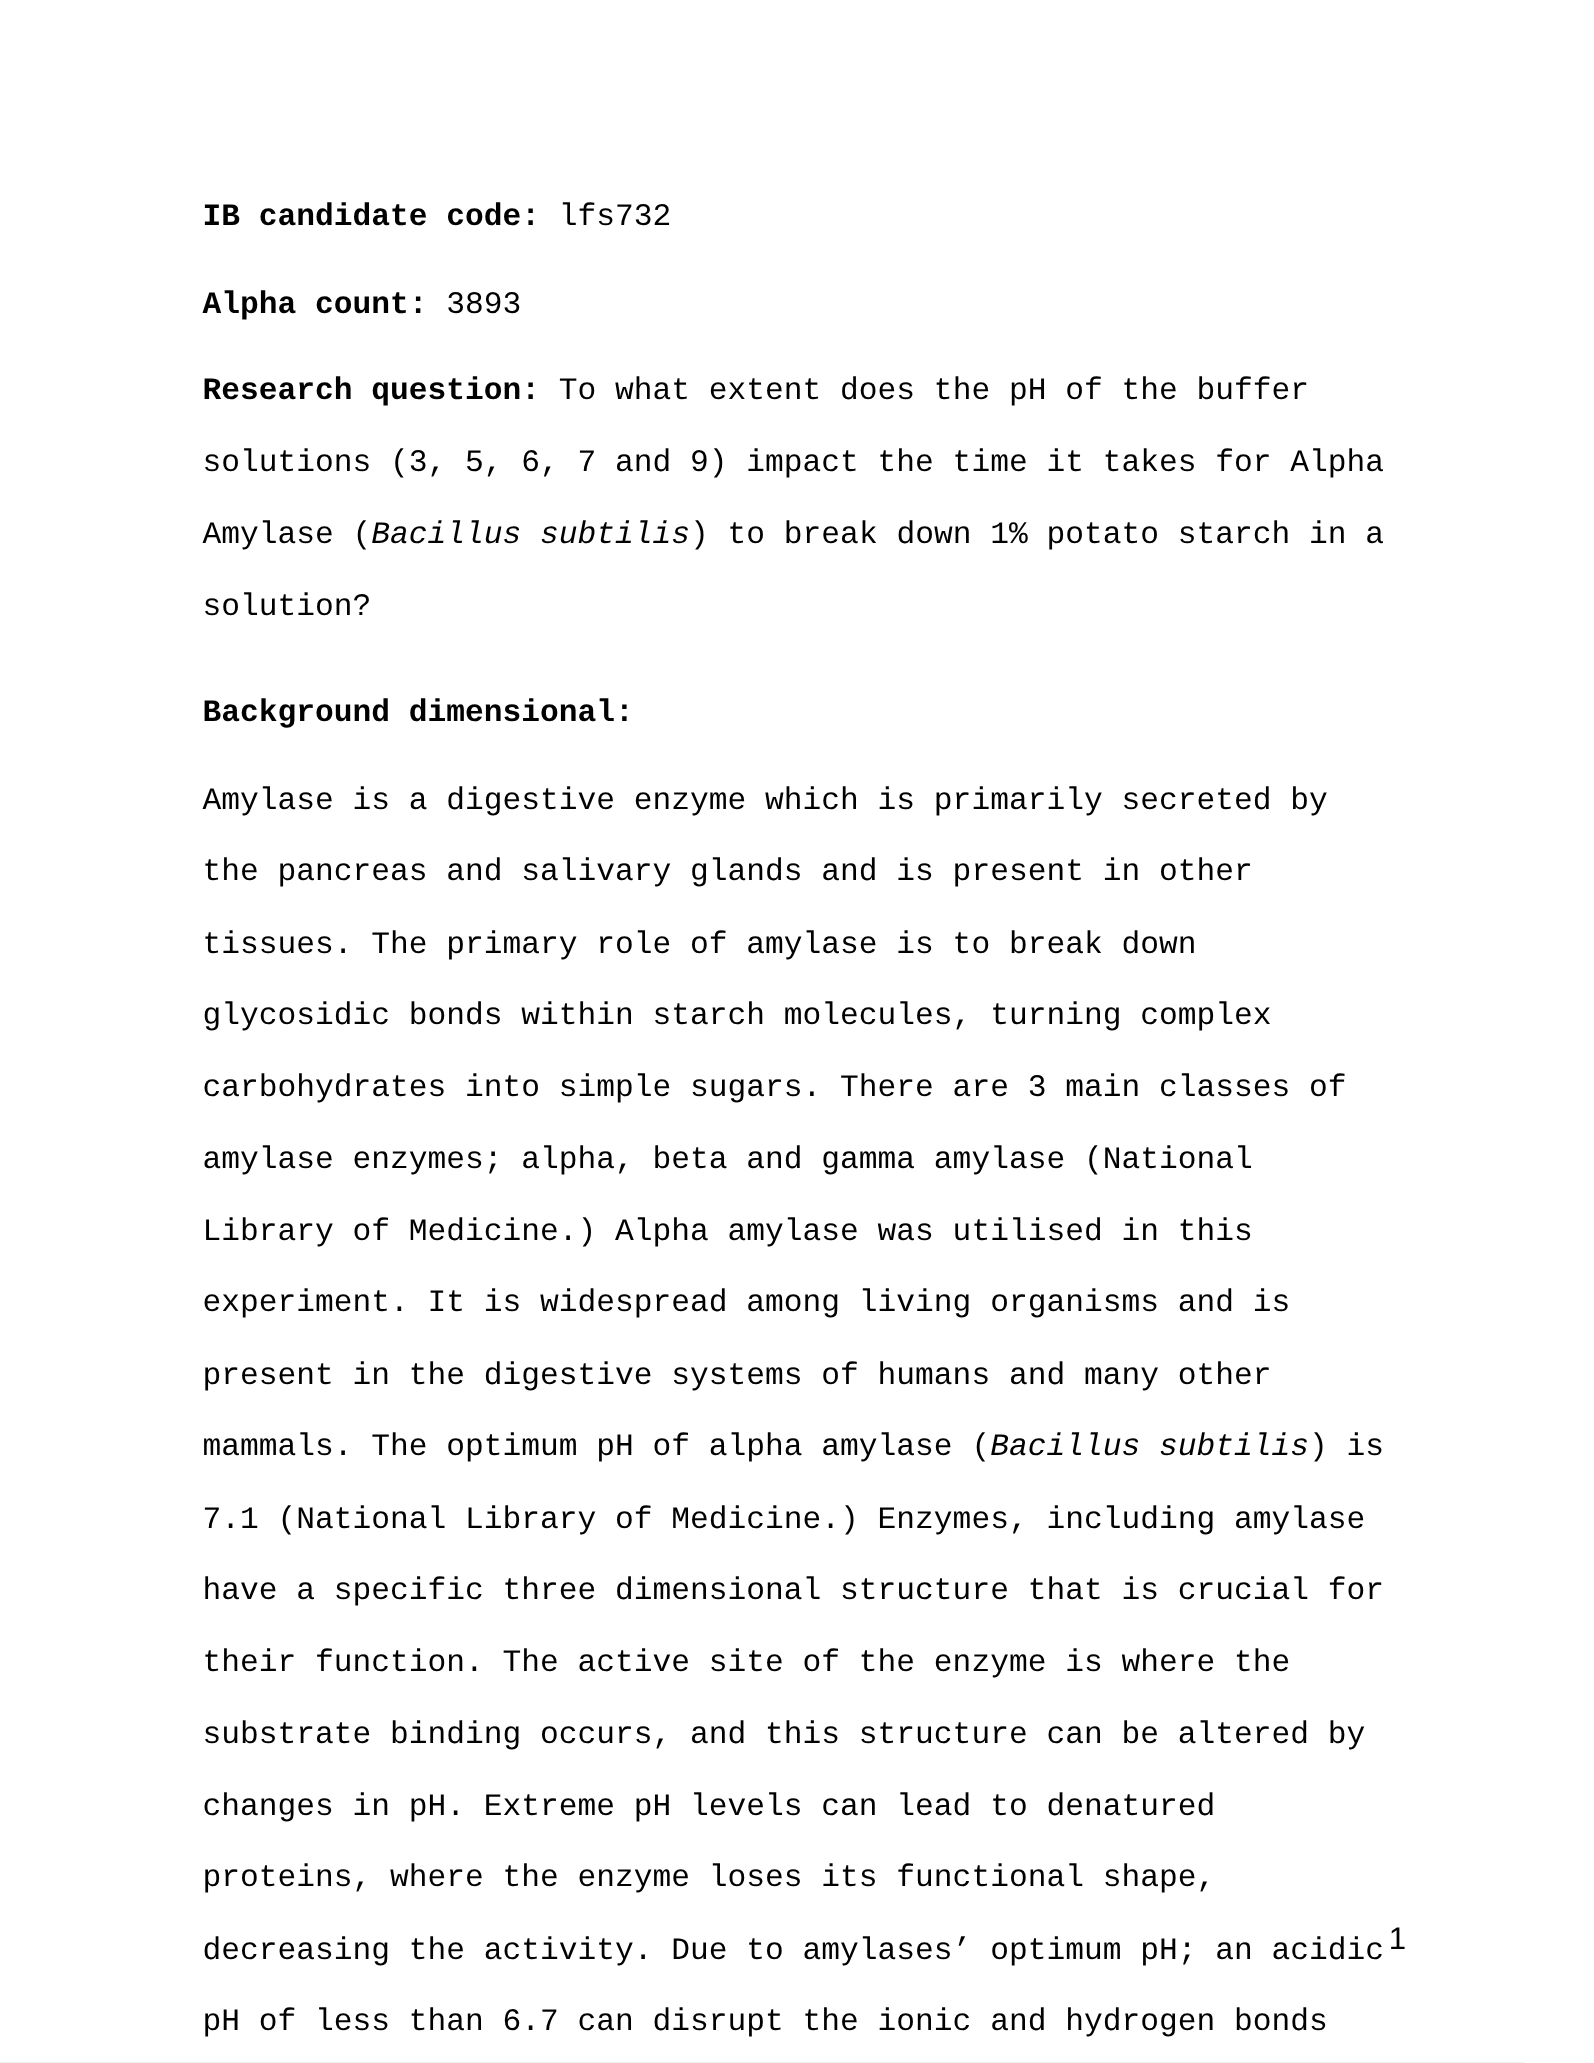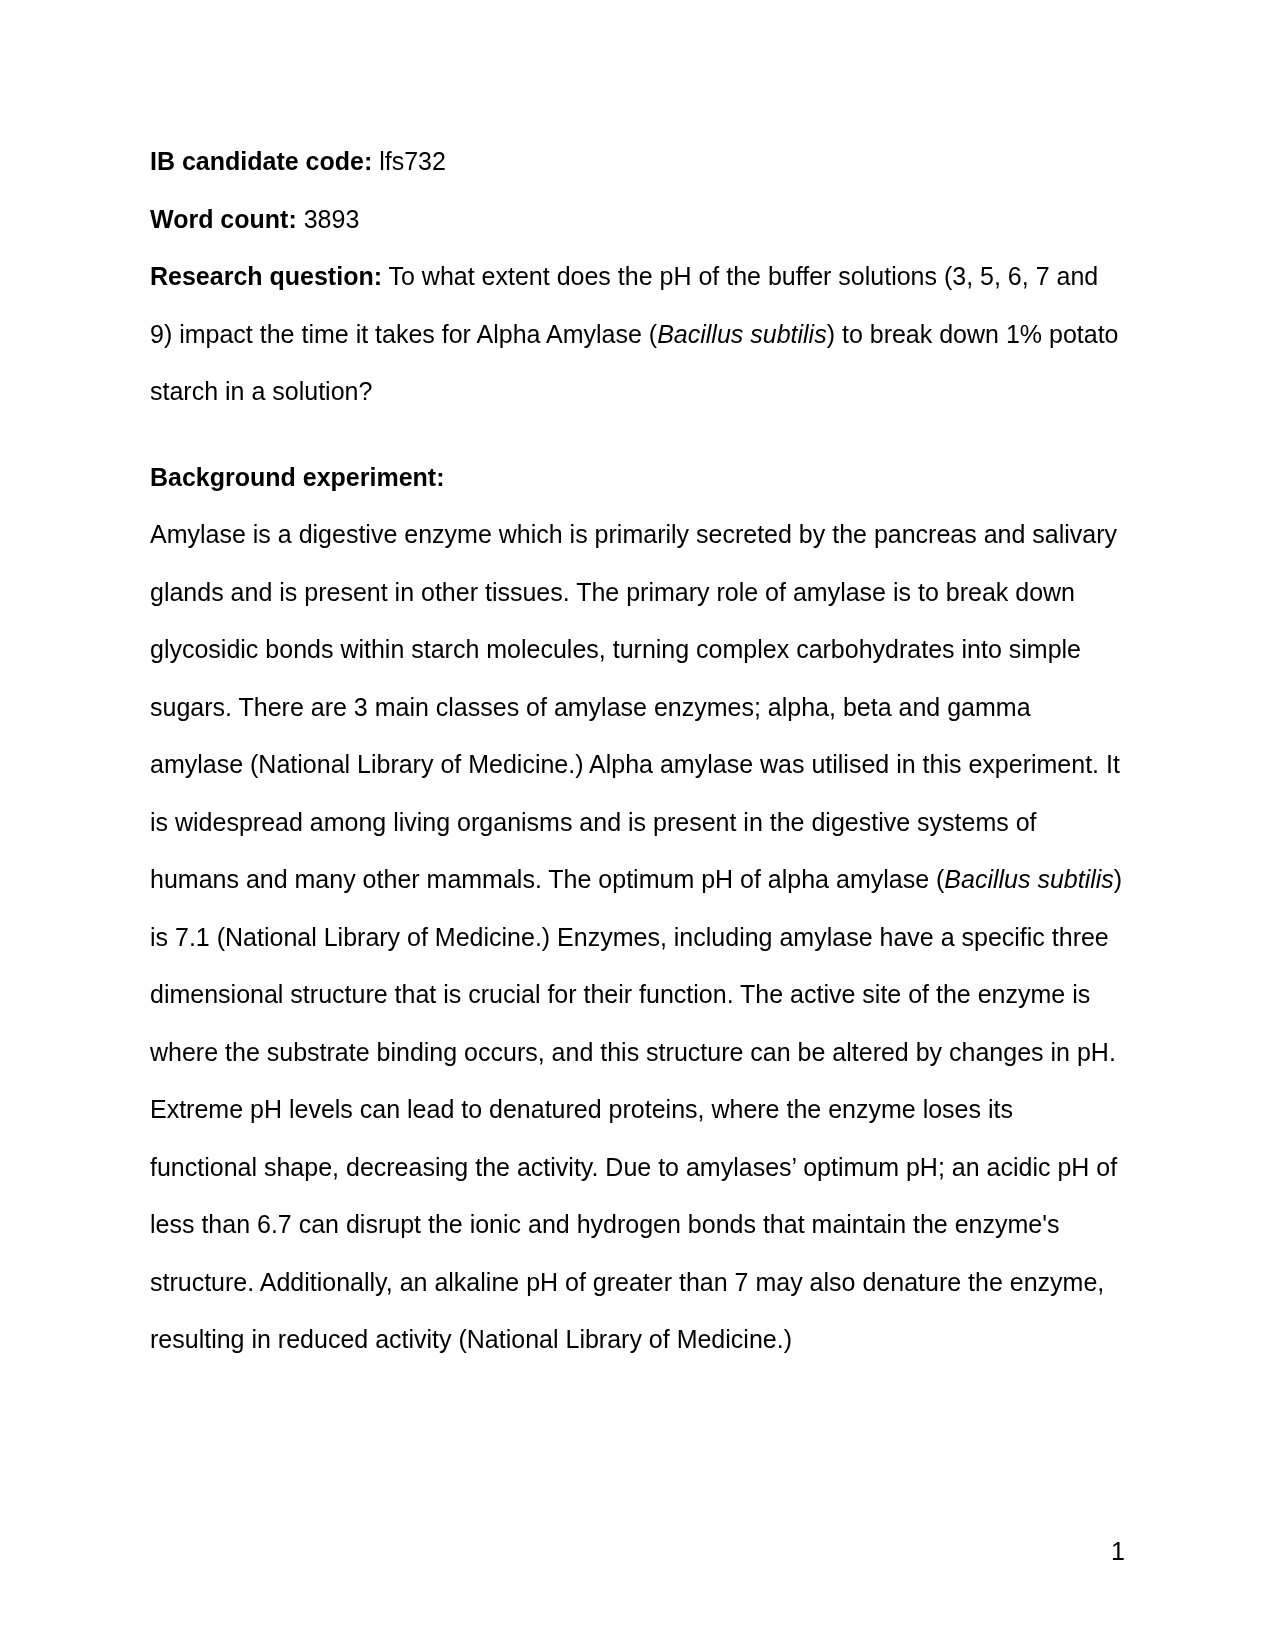--- a/index.html
+++ b/index.html
@@ -12,21 +12,21 @@
     background: #ffffff;
     color: #000000;
     overflow: hidden;
   }
   .content {
     padding: 133px 150px 0 150px;
     font-size: 25px;
     line-height: 57.5px;
     text-align: left;
   }
-  .para { margin: 0; }
+  .para { margin: 12px; font-family: Liberation Mono, monospace; }
   .bold { font-weight: 700; }
   .italic { font-style: italic; }
   .heading-para { margin-top: 28px; }
   .page-number {
     position: absolute;
     top: 1537px;
     left: 150px;
     width: 975px;
     text-align: right;
     font-size: 25px;
@@ -35,24 +35,24 @@
   }
 </style>
 </head>
 <body>
 
 <div class="page">
   <div class="content">
 
     <p class="para"><span class="bold">IB candidate code:</span><span> lfs732</span></p>
 
-    <p class="para"><span class="bold">Word count:</span><span> 3893</span></p>
+    <p class="para"><span class="bold">Alpha count:</span><span> 3893</span></p>
 
     <p class="para"><span class="bold">Research question:</span><span> To what extent does the pH of the buffer solutions (3, 5, 6, 7 and 9) impact the time it takes for Alpha Amylase (</span><span class="italic">Bacillus subtilis</span><span>) to break down 1% potato starch in a solution?</span></p>
 
-    <p class="para heading-para"><span class="bold">Background experiment:</span></p>
+    <p class="para heading-para"><span class="bold">Background dimensional:</span></p>
 
     <p class="para"><span>Amylase is a digestive enzyme which is primarily secreted by the pancreas and salivary glands and is present in other tissues. The primary role of amylase is to break down glycosidic bonds within starch molecules, turning complex carbohydrates into simple sugars. There are 3 main classes of amylase enzymes; alpha, beta and gamma amylase (National Library of Medicine.) Alpha amylase was utilised in this experiment. It is widespread among living organisms and is present in the digestive systems of humans and many other mammals. The optimum pH of alpha amylase (</span><span class="italic">Bacillus subtilis</span><span>) is 7.1 (National Library of Medicine.) Enzymes, including amylase have a specific three dimensional structure that is crucial for their function. The active site of the enzyme is where the substrate binding occurs, and this structure can be altered by changes in pH. Extreme pH levels can lead to denatured proteins, where the enzyme loses its functional shape, decreasing the activity. Due to amylases’ optimum pH; an acidic pH of less than 6.7 can disrupt the ionic and hydrogen bonds that maintain the enzyme's structure. Additionally, an alkaline pH of greater than 7 may also denature the enzyme, resulting in reduced activity (National Library of Medicine.)</span></p>
 
   </div>
 
   <div class="page-number">1</div>
 </div>
 
 </body></html>

